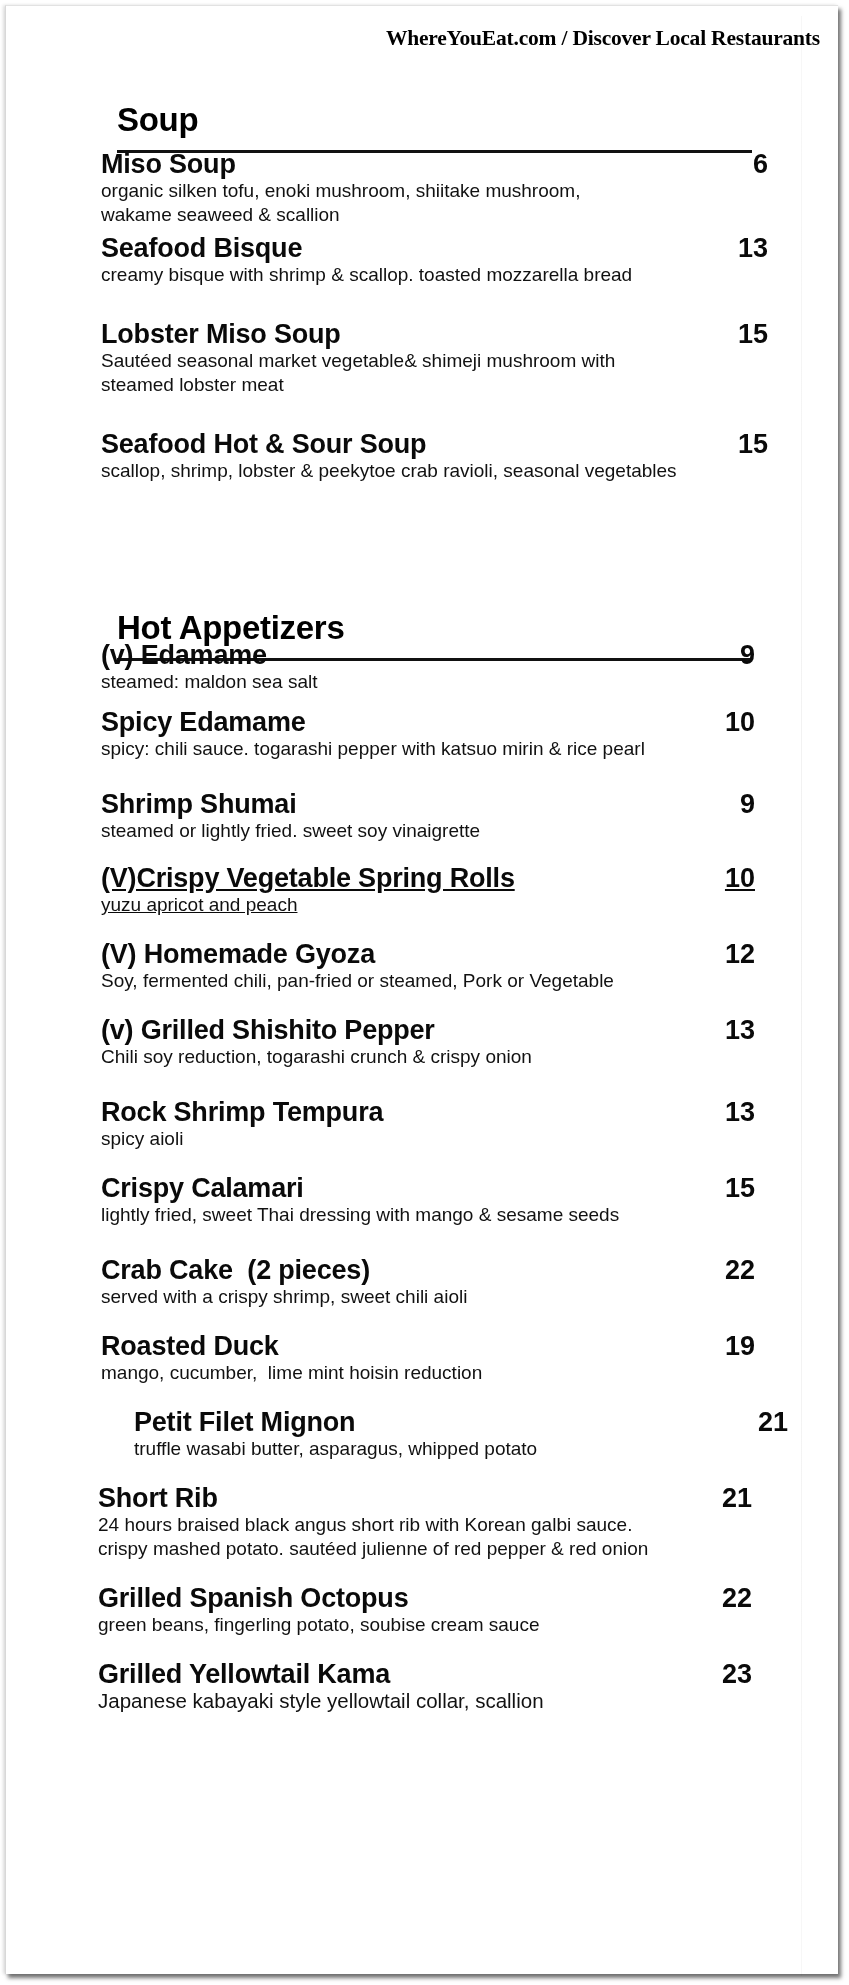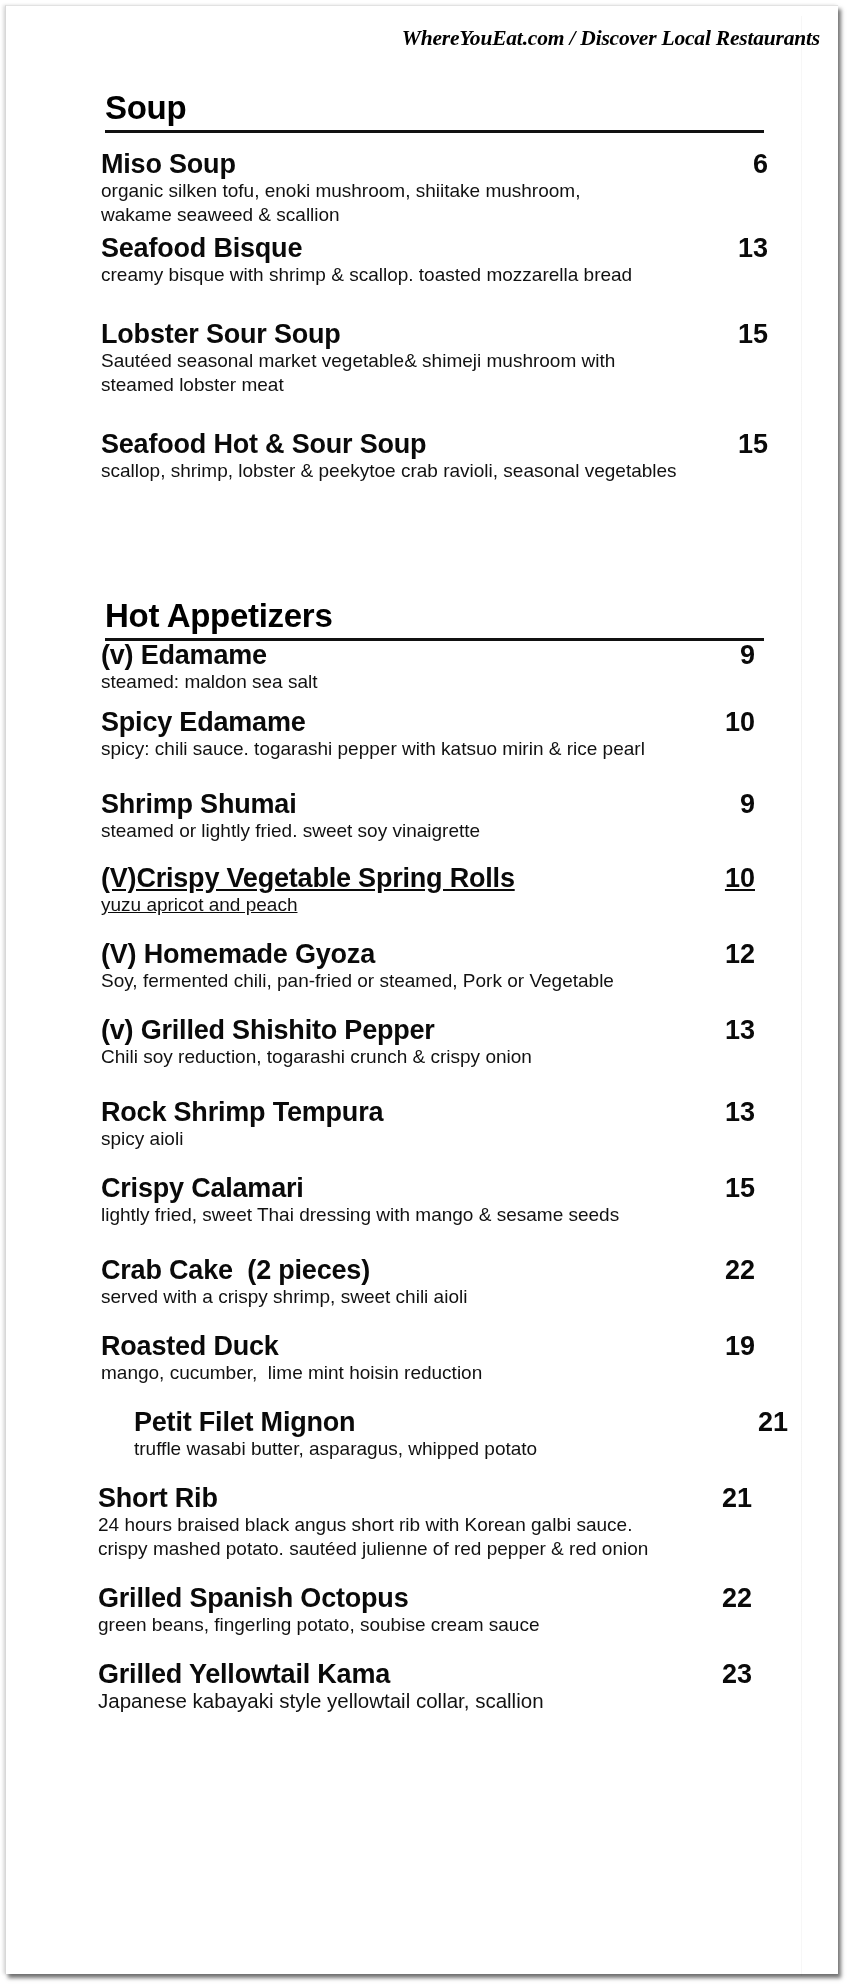--- a/index.html
+++ b/index.html
@@ -32,42 +32,41 @@
       top: 10px;
       width: 1px;
       height: 1960px;
       background: linear-gradient(to bottom, rgba(0,0,0,0.03), rgba(0,0,0,0.06), rgba(0,0,0,0.03));
     }
     .site-header {
       position: absolute;
       right: 29px;
       top: 26px;
       font-family: "Liberation Serif", serif;
-      font-style: italic;
       font-weight: bold;
       font-size: 21.5px;
       letter-spacing: -0.2px;
       color: #000;
       white-space: nowrap;
     }
     .section {
       position: absolute;
       left: 101px;
       width: 667px;
     }
     .section-title {
       font-family: "Liberation Sans", sans-serif;
       font-weight: bold;
       font-size: 33px;
       line-height: 36px;
       letter-spacing: -0.3px;
       color: #000;
       border-bottom: 3px solid #111;
-      padding-bottom: 4px;
-      margin: 4px;
+      padding-bottom: 12px;
+      margin: 16px;
     }
     .item {
       position: absolute;
       left: 0;
       width: 667px;
     }
     .item-head {
       display: flex;
       justify-content: space-between;
       align-items: baseline;
@@ -120,21 +119,21 @@
   <div class="item" style="top:146px;">
     <div class="item-head">
       <span class="item-name">Seafood Bisque</span>
       <span class="item-price">13</span>
     </div>
     <div class="item-desc">creamy bisque with shrimp &amp; scallop. toasted mozzarella bread</div>
   </div>
 
   <div class="item" style="top:232px;">
     <div class="item-head">
-      <span class="item-name">Lobster Sour Soup</span>
+      <span class="item-name">Lobster Miso Soup</span>
       <span class="item-price">15</span>
     </div>
     <div class="item-desc">Sautéed seasonal market vegetable&amp; shimeji mushroom with
 steamed lobster meat</div>
   </div>
 
   <div class="item" style="top:342px;">
     <div class="item-head">
       <span class="item-name">Seafood Hot &amp; Sour Soup</span>
       <span class="item-price">15</span>

